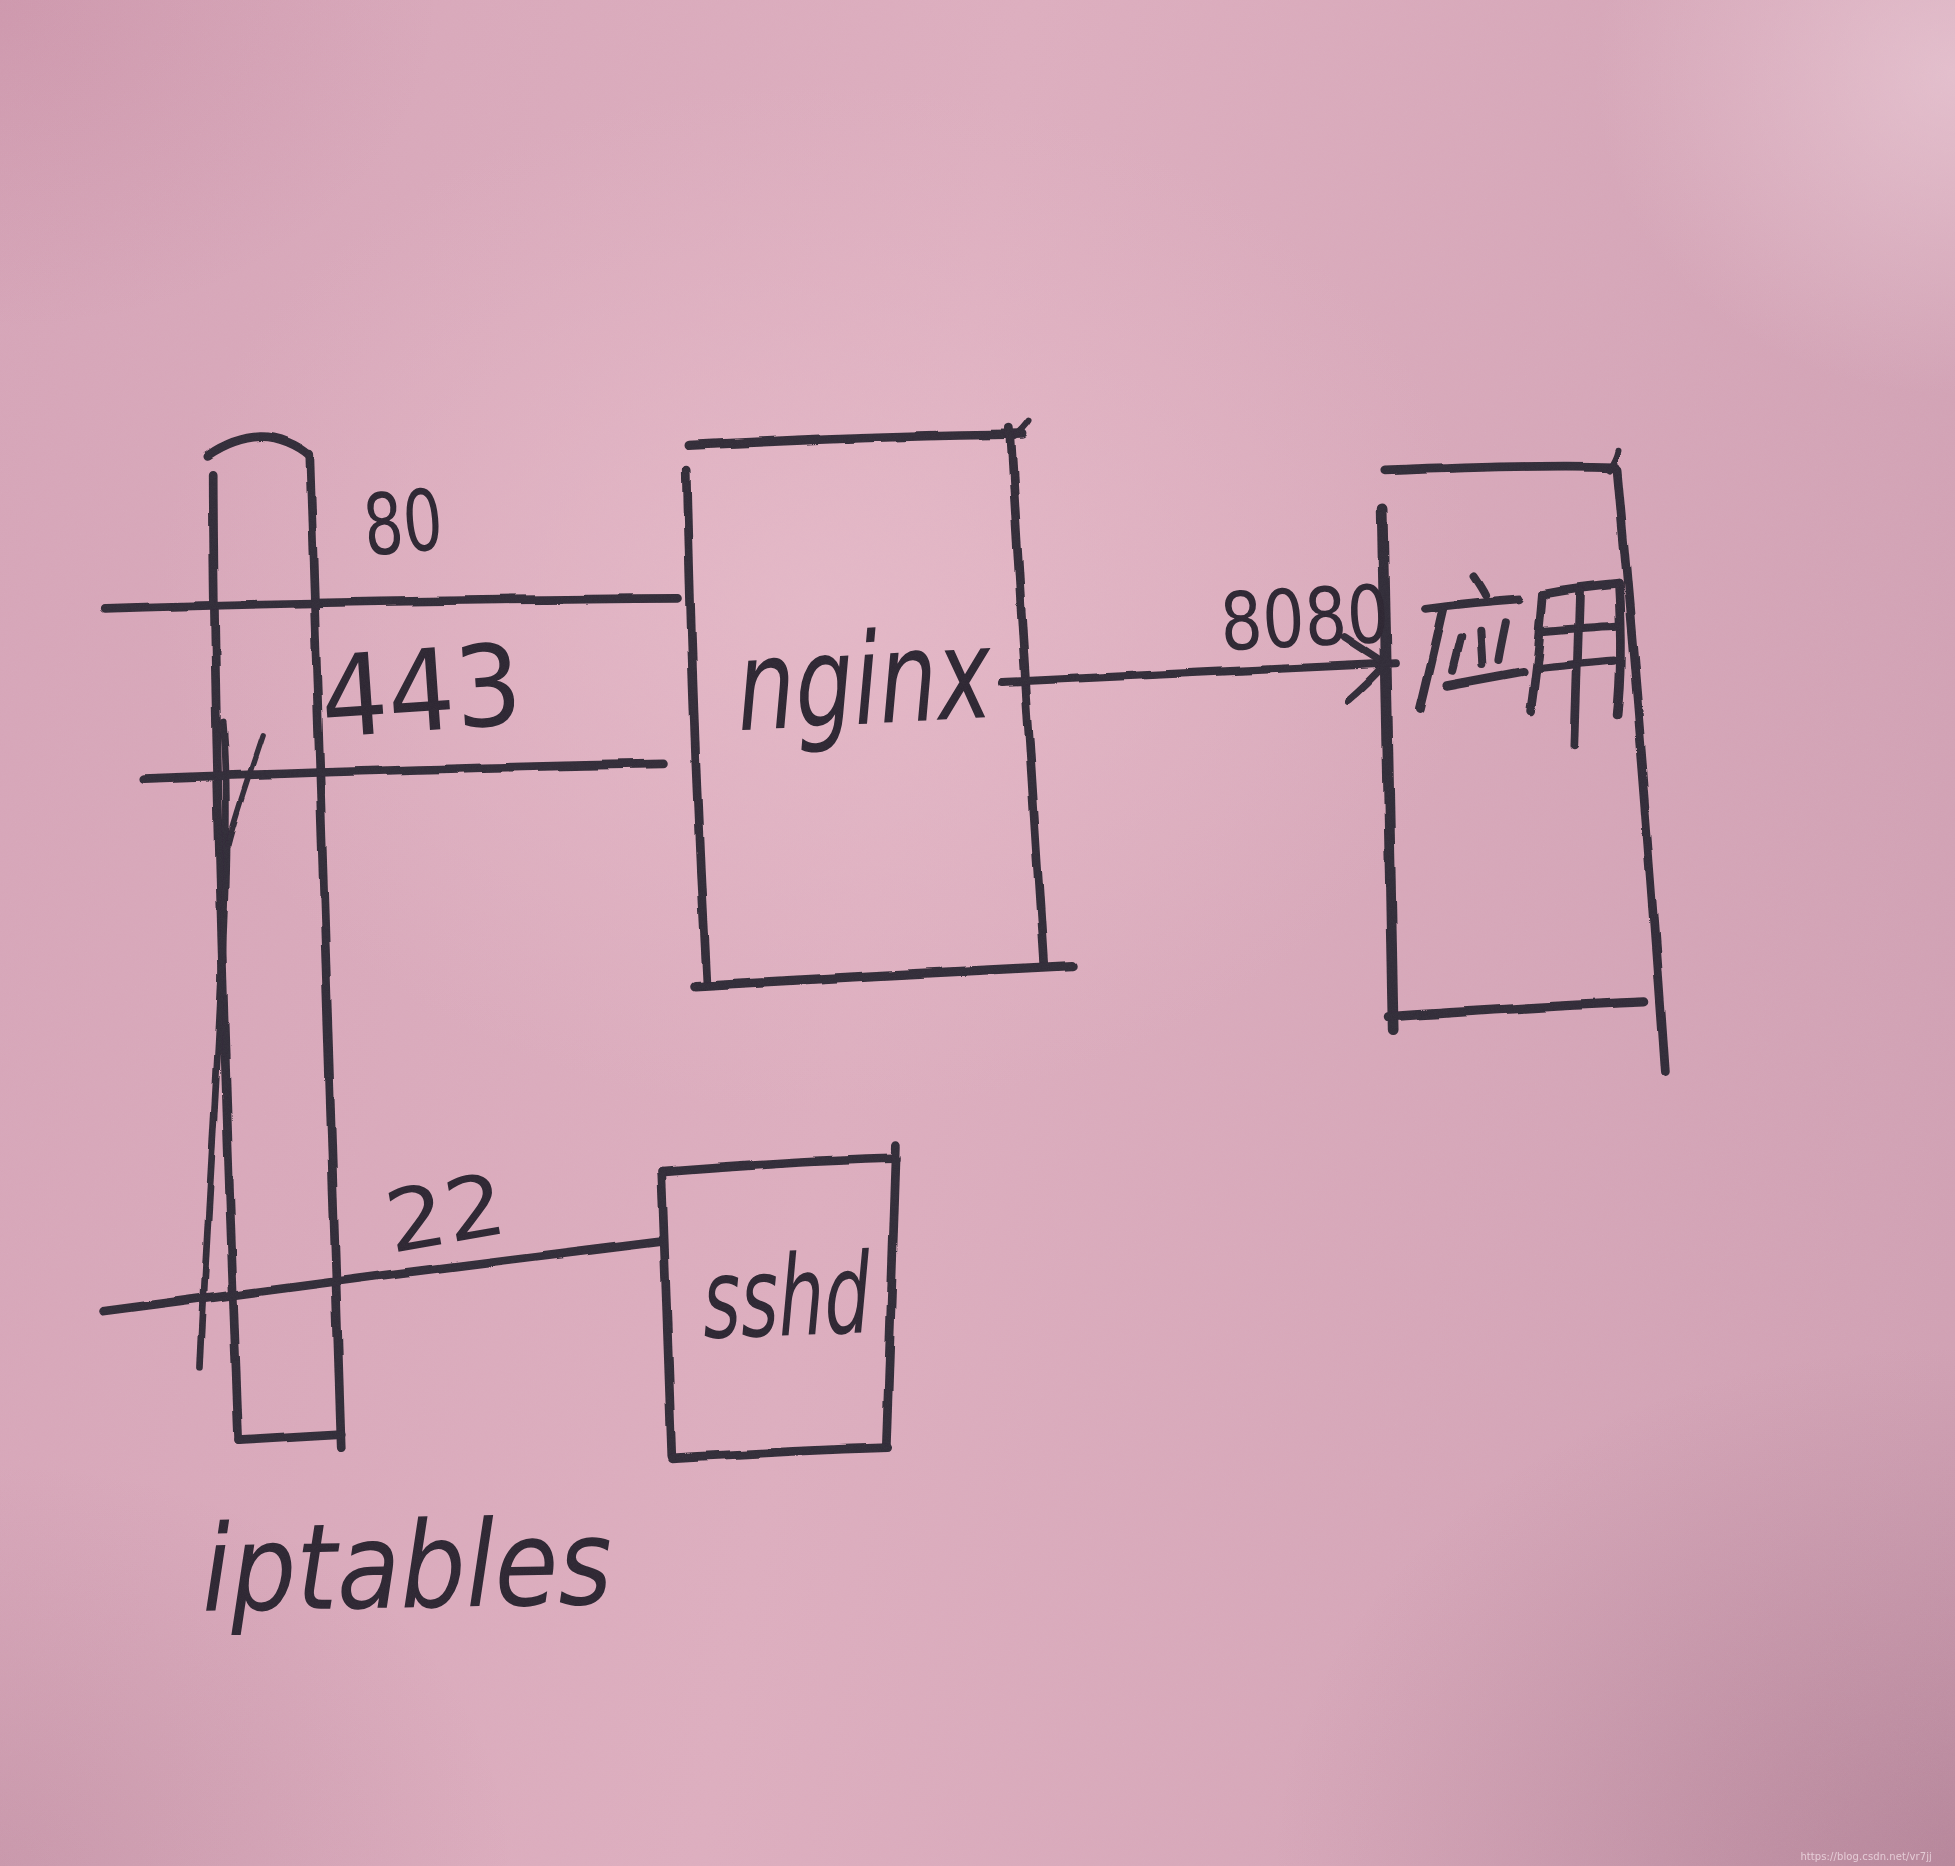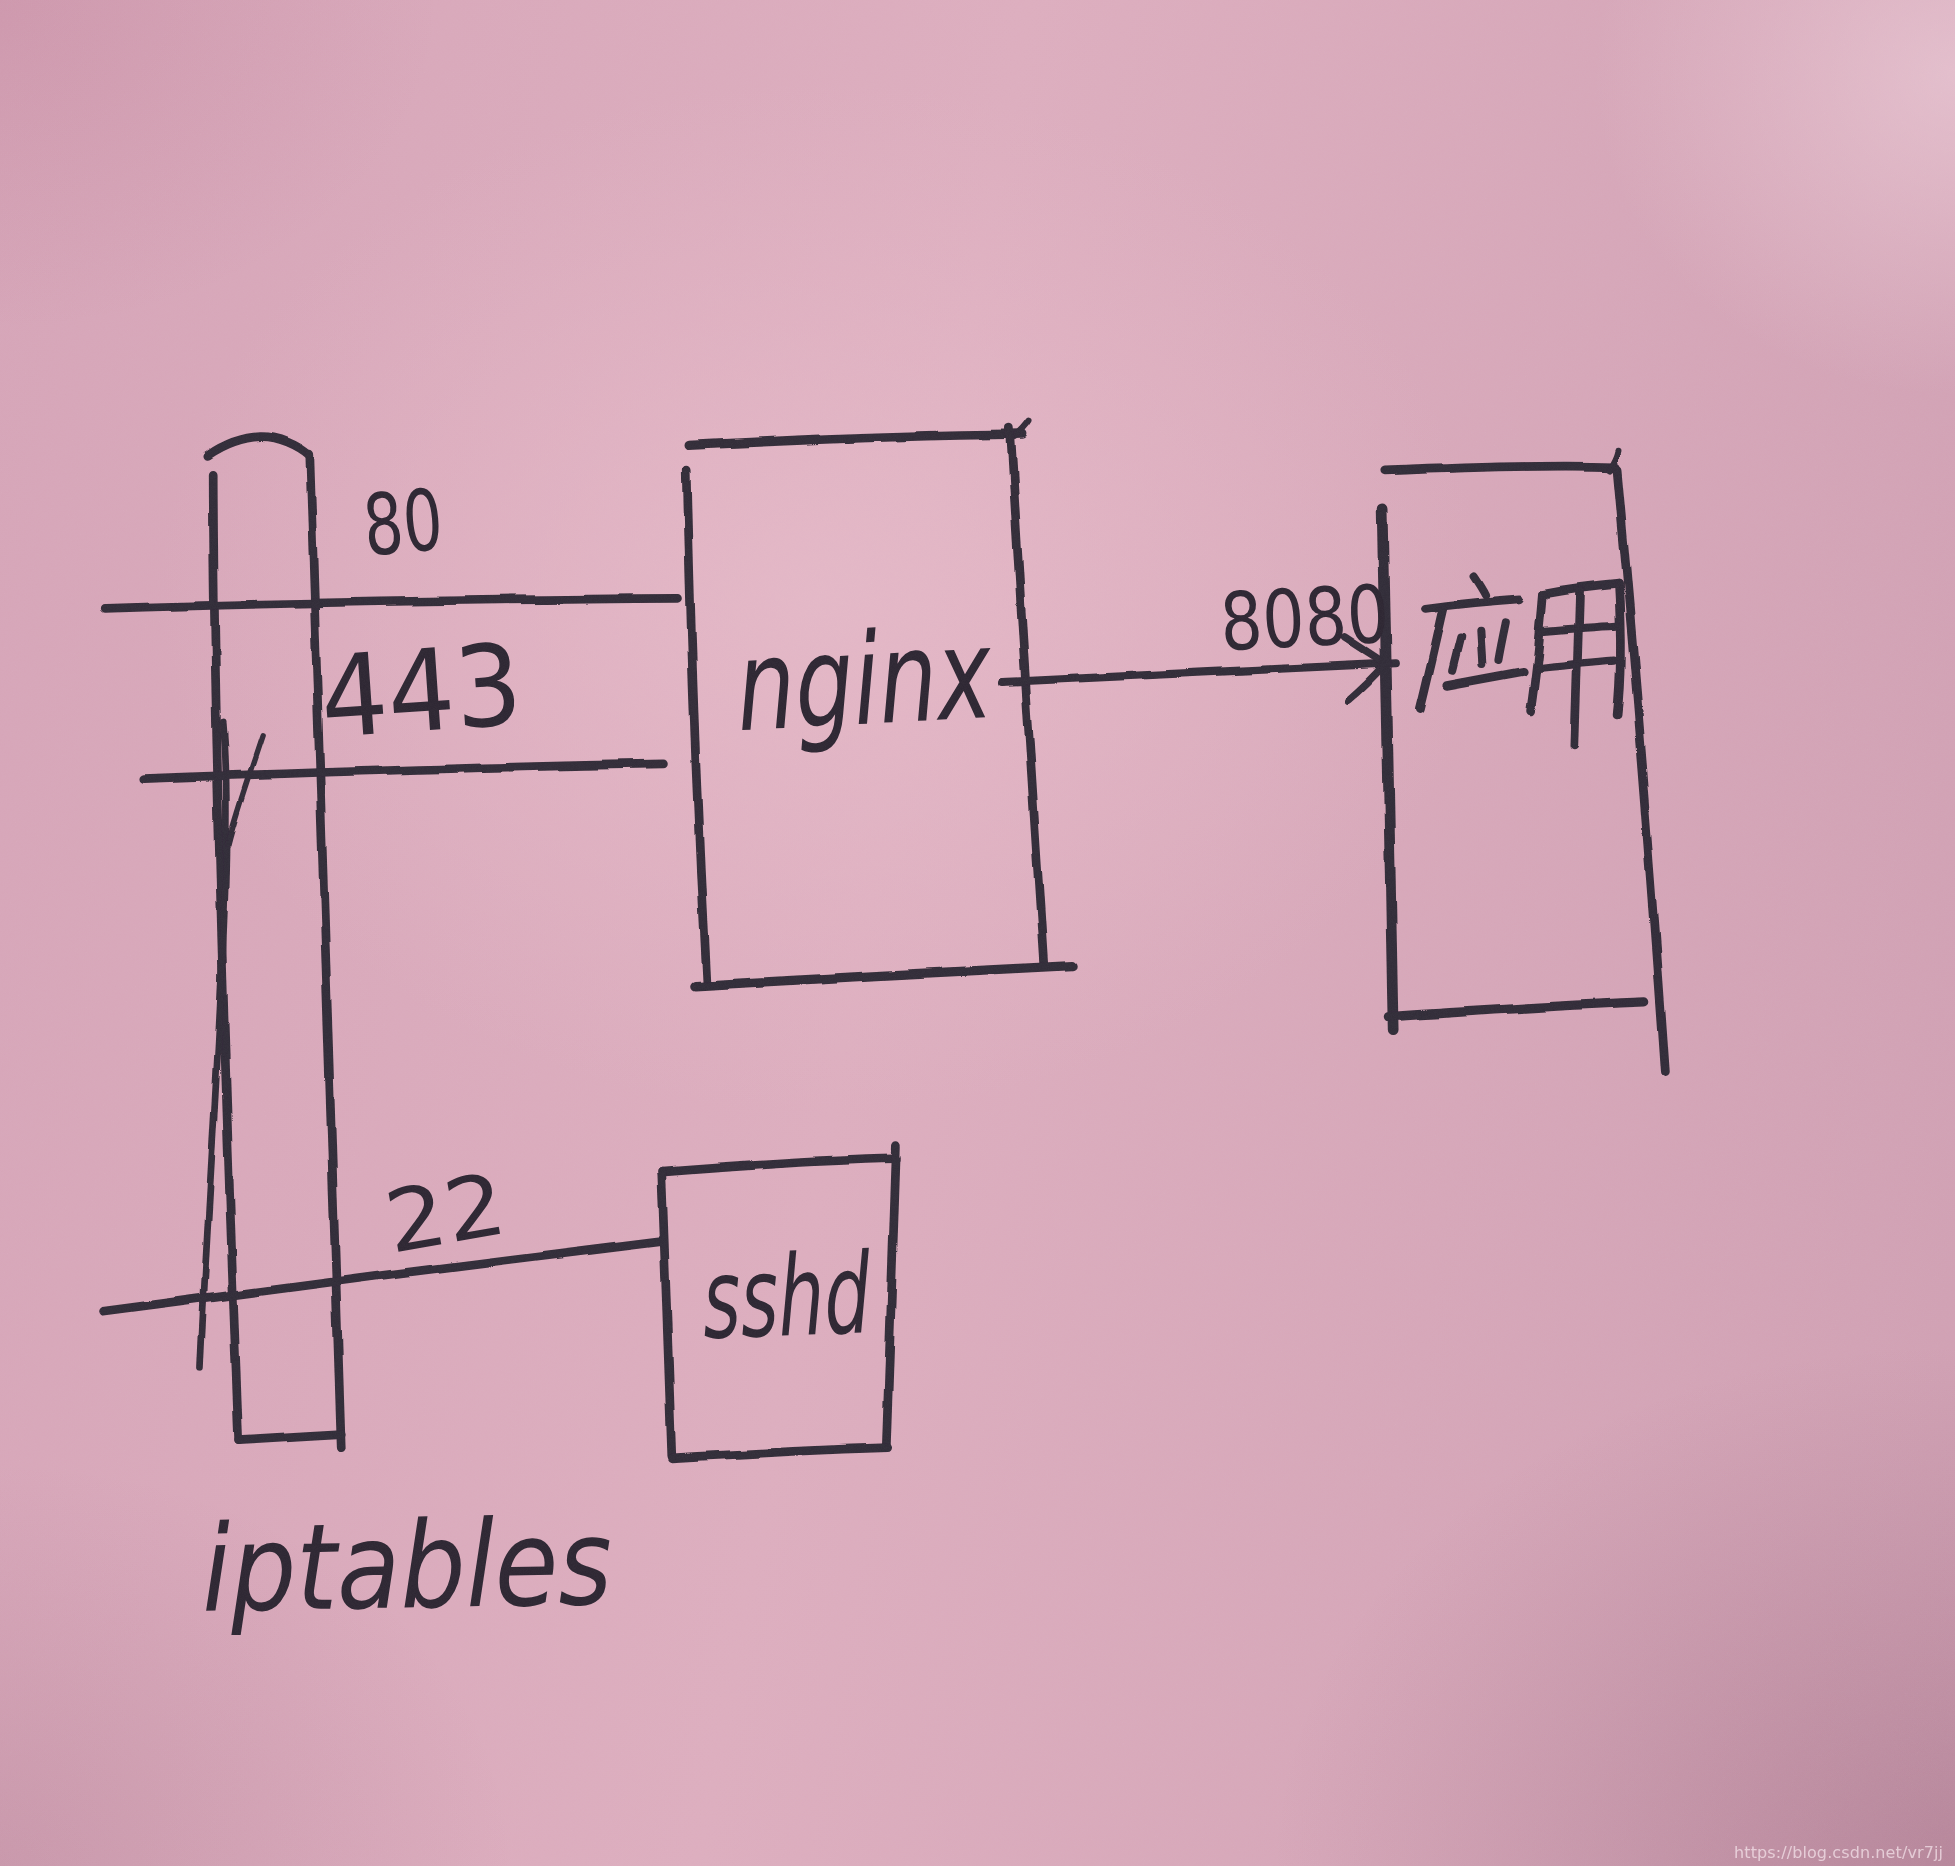--- a/index.html
+++ b/index.html
@@ -21,22 +21,22 @@
       linear-gradient(100deg, #d5a4b7 0%, #dcadbe 45%, #cf9fb2 100%),
       var(--paper);
   }
   .photo > svg{position:absolute;inset:0;display:block;}
   .ink-stroke{fill:none;stroke:var(--ink);}
   .diagram-text{fill:var(--ink);font-family:"DejaVu Sans",sans-serif;}
   .diagram-text.script{font-style:italic;}
   .hidden-label{opacity:0;}
   .watermark{
     position:absolute;
-    right:12px;bottom:5.4px;
-    font-size:16px;
+    right:23px;bottom:5.4px;
+    font-size:10px;
     letter-spacing:0.1px;
     color:rgba(255,243,248,.62);
     font-family:"DejaVu Sans",sans-serif;
   }
 </style>
 </head>
 <body>
 
 <div class="photo">
   <svg viewBox="0 0 2916 2784" width="1955" height="1867">

